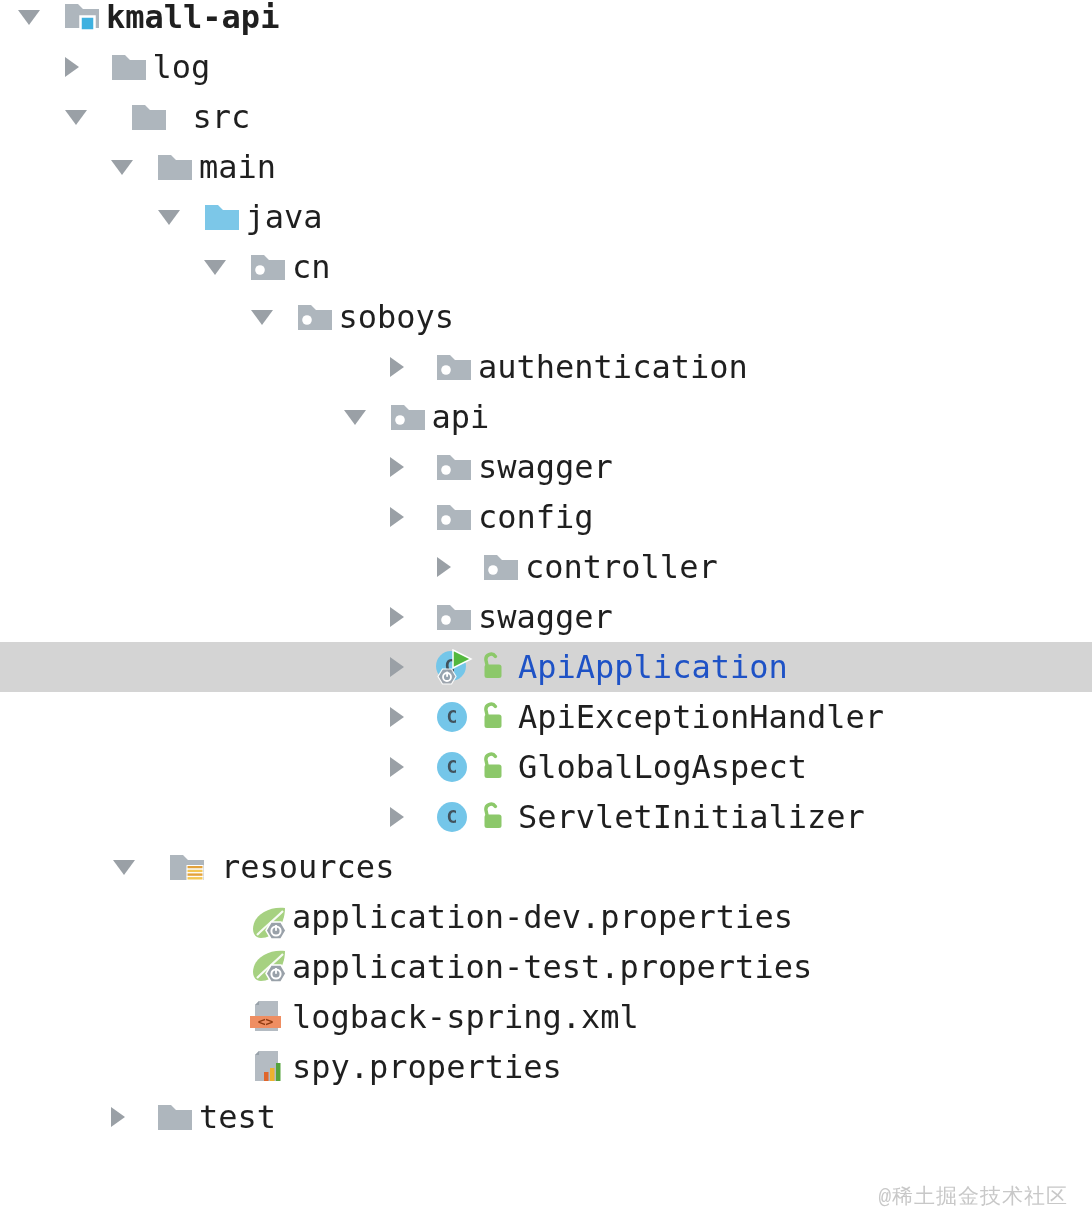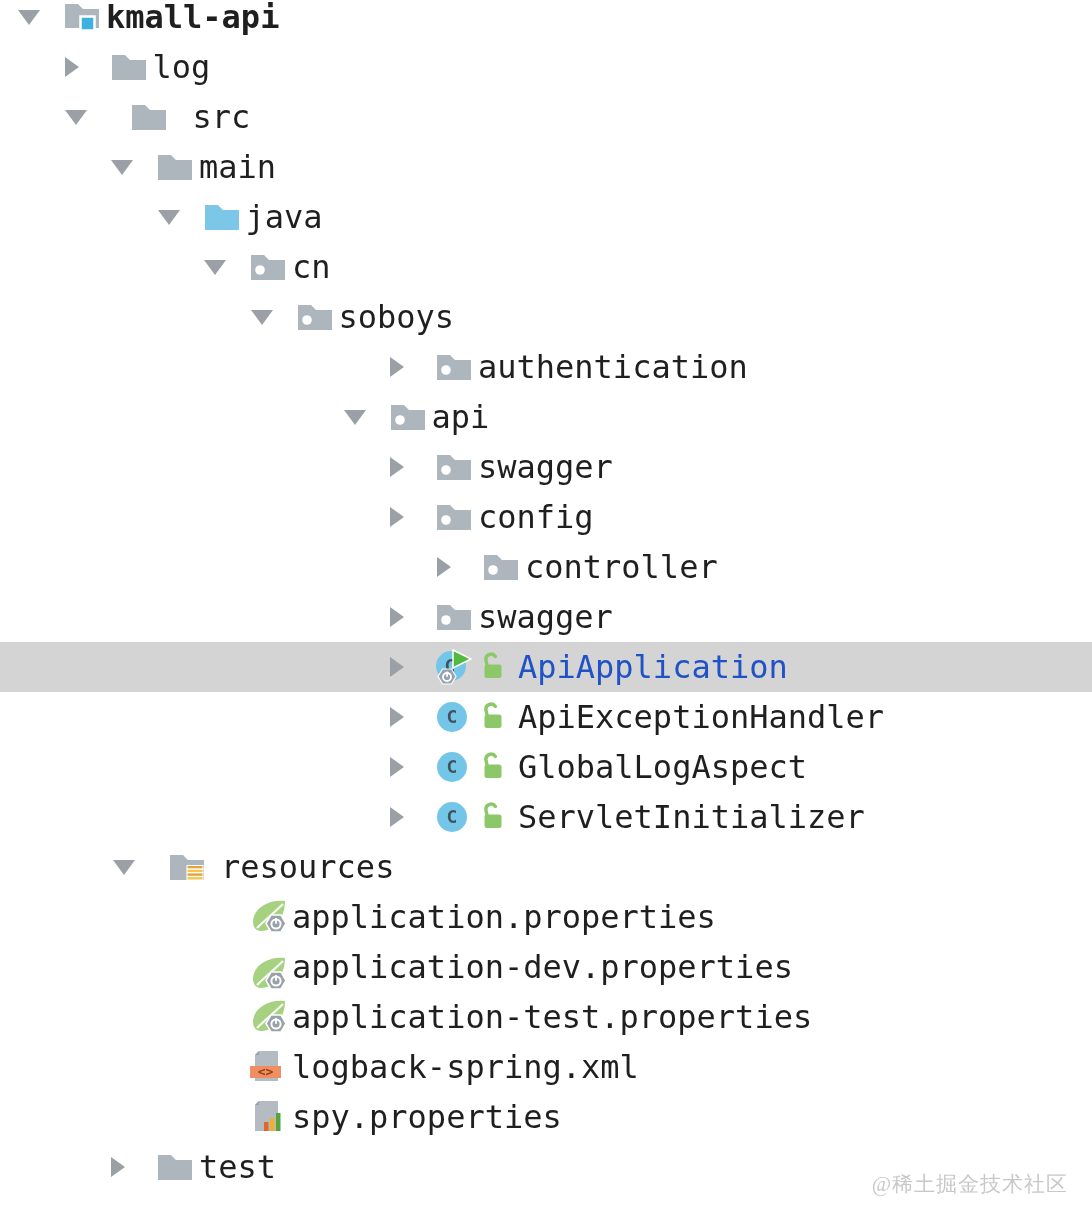--- a/index.html
+++ b/index.html
@@ -39,24 +39,24 @@
     border-left: 14px solid var(--chevron, #9aa0a6);
   }
   .icon { width: 43px; flex: none; display: flex; align-items: center; }
   .icon svg, .lock svg { display: block; }
   .lock { width: 40px; flex: none; display: flex; align-items: center; }
   .label { line-height: 50px; }
   .label.bold { font-weight: bold; }
   .label.selected-text { color: var(--selected-text, #1e52c6); }
   #watermark {
     position: absolute;
-    right: 24px; bottom: 30px;
+    right: 24px; bottom: 18px;
     font-size: 21px;
     color: var(--watermark-grey, #c8c8c8);
-    font-family: Liberation Serif, serif;
+    font-family: Liberation Mono, monospace;
     letter-spacing: 1px;
   }
 </style>
 </head>
 <body>
 
 <div id="file-tree">
     <div class="row" style="padding-left: 18px;">
       <span class="chevron expanded"></span>
       <span class="icon">
@@ -261,63 +261,48 @@
           <g stroke="#ffffff" stroke-width="1">
             <rect x="19" y="13.5" width="16" height="3.4" fill="#e3a23a"></rect>
             <rect x="19" y="17.2" width="16" height="3.4" fill="#f3c653"></rect>
             <rect x="19" y="20.9" width="16" height="3.4" fill="#e3a23a"></rect>
             <rect x="19" y="24.6" width="16" height="3.4" fill="#f3c653"></rect>
           </g>
         </svg>
       </span>
       <span class="label">resources</span>
     </div>
-    <div class="row" style="padding-left: 204px;">
+    <div class="row" style="padding-left: 204px; align-items: flex-end;">
       <span class="chevron none"></span>
       <span class="icon">
         <svg width="40" height="36" viewBox="0 0 40 36">
           <path d="M36 2 C20 0 4 9 4 23 C4 29 8 32 12 32 C24 32 36 20 36 2 Z" fill="#a6d181"></path>
           <path d="M8 29 C16 21 26 13 34 5" stroke="#ffffff" stroke-width="2.2" fill="none" opacity="0.9"></path>
           <g transform="translate(17,16)">
             <polygon points="5,0 15,0 20,8.5 15,17 5,17 0,8.5" fill="#99a1a9" stroke="#ffffff" stroke-width="1.5"></polygon>
             <circle cx="10" cy="9" r="4.6" fill="none" stroke="#ffffff" stroke-width="2"></circle>
             <rect x="9.1" y="3" width="1.8" height="5.8" fill="#ffffff"></rect>
           </g>
         </svg>
       </span>
-      <span class="label">application.properties</span>
-    </div>
-    <div class="row" style="padding-left: 204px; align-items: flex-end;">
+      <span class="label">application-dev.properties</span>
+    </div>
+    <div class="row" style="padding-left: 204px;">
       <span class="chevron none"></span>
       <span class="icon">
         <svg width="40" height="36" viewBox="0 0 40 36">
           <path d="M36 2 C20 0 4 9 4 23 C4 29 8 32 12 32 C24 32 36 20 36 2 Z" fill="#a6d181"></path>
           <path d="M8 29 C16 21 26 13 34 5" stroke="#ffffff" stroke-width="2.2" fill="none" opacity="0.9"></path>
           <g transform="translate(17,16)">
             <polygon points="5,0 15,0 20,8.5 15,17 5,17 0,8.5" fill="#99a1a9" stroke="#ffffff" stroke-width="1.5"></polygon>
             <circle cx="10" cy="9" r="4.6" fill="none" stroke="#ffffff" stroke-width="2"></circle>
             <rect x="9.1" y="3" width="1.8" height="5.8" fill="#ffffff"></rect>
           </g>
         </svg>
       </span>
-      <span class="label">application-dev.properties</span>
-    </div>
-    <div class="row" style="padding-left: 204px;">
-      <span class="chevron none"></span>
-      <span class="icon">
-        <svg width="40" height="36" viewBox="0 0 40 36">
-          <path d="M36 2 C20 0 4 9 4 23 C4 29 8 32 12 32 C24 32 36 20 36 2 Z" fill="#a6d181"></path>
-          <path d="M8 29 C16 21 26 13 34 5" stroke="#ffffff" stroke-width="2.2" fill="none" opacity="0.9"></path>
-          <g transform="translate(17,16)">
-            <polygon points="5,0 15,0 20,8.5 15,17 5,17 0,8.5" fill="#99a1a9" stroke="#ffffff" stroke-width="1.5"></polygon>
-            <circle cx="10" cy="9" r="4.6" fill="none" stroke="#ffffff" stroke-width="2"></circle>
-            <rect x="9.1" y="3" width="1.8" height="5.8" fill="#ffffff"></rect>
-          </g>
-        </svg>
-      </span>
       <span class="label">application-test.properties</span>
     </div>
     <div class="row" style="padding-left: 204px;">
       <span class="chevron none"></span>
       <span class="icon">
         <svg width="34" height="34" viewBox="0 0 34 34">
           <polygon points="10,1 29,1 29,31 6,31 6,5" fill="#b4bbc2"></polygon>
           <polygon points="10,1 10,5 6,5" fill="#98a1a9"></polygon>
           <rect x="1" y="16" width="31" height="12" fill="#ef8e62"></rect>
           <text x="16.5" y="25.5" font-size="13" font-weight="bold" text-anchor="middle" fill="#8f3a10" font-family="DejaVu Sans Mono, monospace">&lt;&gt;</text>

